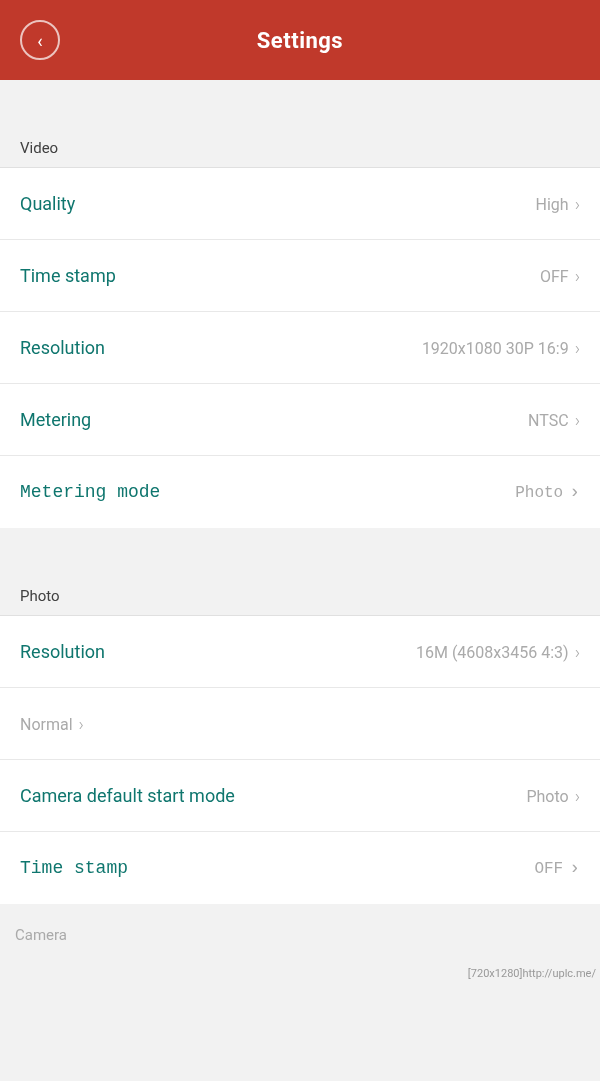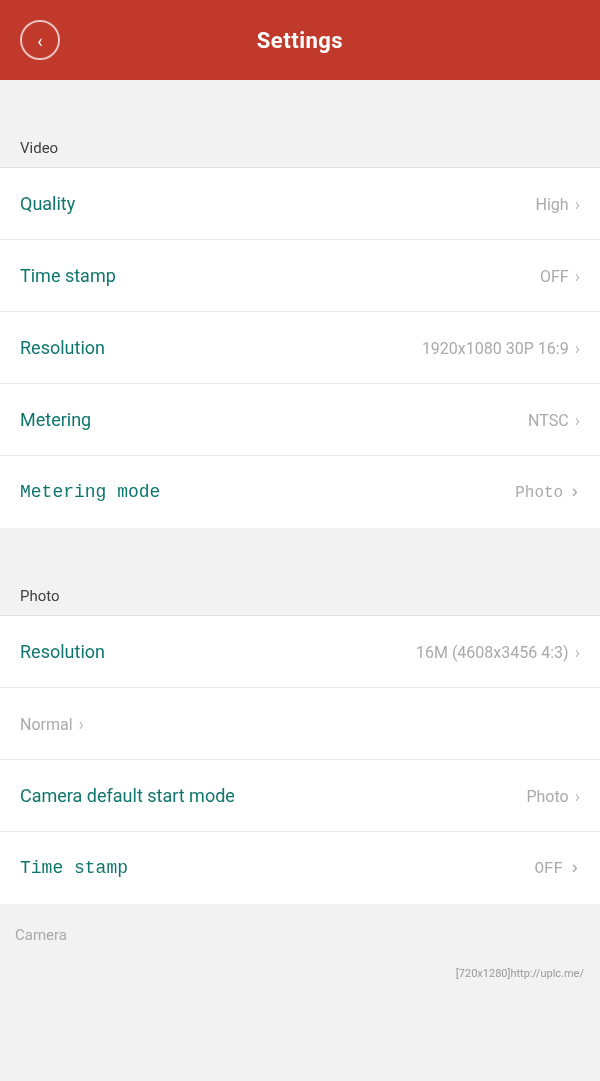--- a/index.html
+++ b/index.html
@@ -105,21 +105,21 @@
       padding: 22px 20px 10px 15px;
       background-color: #f2f2f2;
     }
 
     .bottom-bar {
       height: 30px;
       background-color: #f2f2f2;
       display: flex;
       align-items: flex-end;
       justify-content: flex-end;
-      padding: 4px 16px;
+      padding: 4px 4px;
     }
 
     .bottom-bar-text {
       font-size: 11px;
       color: #999;
     }
   </style>
 </head>
 <body>
 

